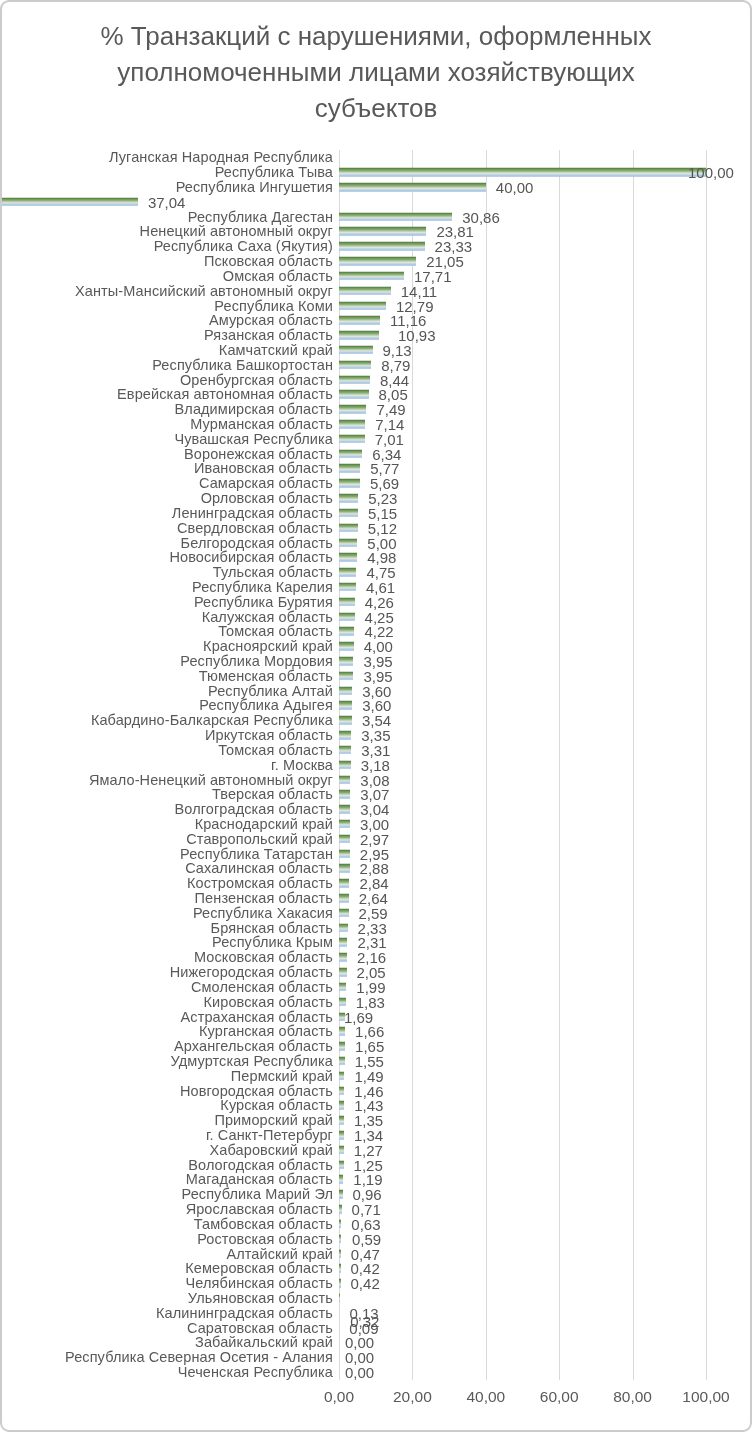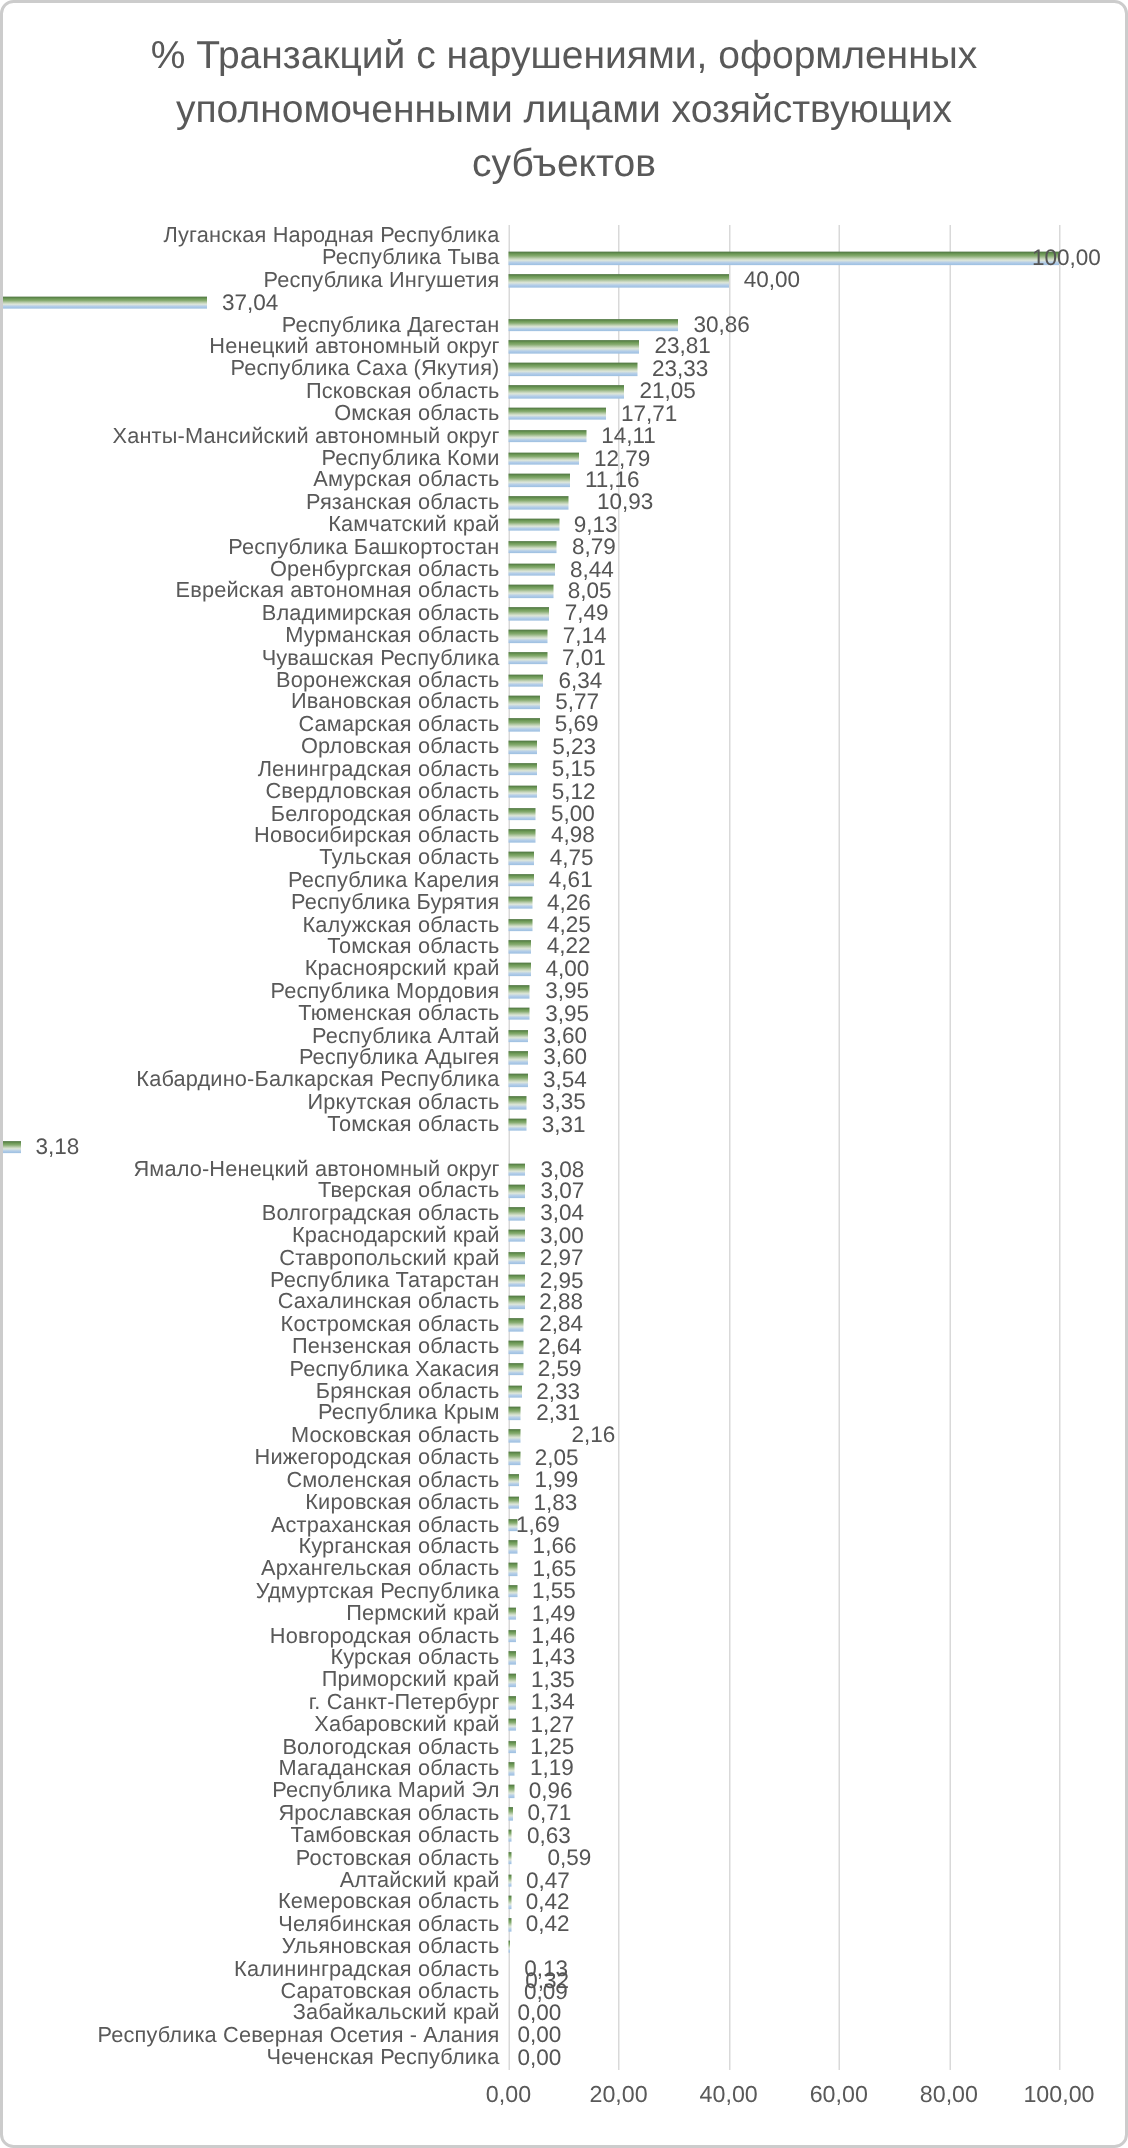--- a/index.html
+++ b/index.html
@@ -410,20 +410,21 @@
           </div>
         </div>
         <div class="bar-row">
           <div class="cat-label">Томская область</div>
           <div class="plot-cell">
             <div class="bar" style="width: 12.1477px;"></div>
             <span class="value-label" style="left: 22.1477px;">3,31</span>
           </div>
         </div>
         <div class="bar-row">
+          <div class="cat-label">г. Москва</div>
           <div class="plot-cell">
             <div class="bar" style="width: 11.6706px;"></div>
             <span class="value-label" style="left: 21.6706px;">3,18</span>
           </div>
         </div>
         <div class="bar-row">
           <div class="cat-label">Ямало-Ненецкий автономный округ</div>
           <div class="plot-cell">
             <div class="bar" style="width: 11.3036px;"></div>
             <span class="value-label" style="left: 21.3036px;">3,08</span>
@@ -503,21 +504,21 @@
           <div class="cat-label">Республика Крым</div>
           <div class="plot-cell">
             <div class="bar" style="width: 8.4777px;"></div>
             <span class="value-label" style="left: 18.4777px;">2,31</span>
           </div>
         </div>
         <div class="bar-row">
           <div class="cat-label">Московская область</div>
           <div class="plot-cell">
             <div class="bar" style="width: 7.9272px;"></div>
-            <span class="value-label" style="left: 17.9272px; margin-left: 24px;">2,16</span>
+            <span class="value-label" style="left: 17.9272px;">2,16</span>
           </div>
         </div>
         <div class="bar-row">
           <div class="cat-label">Нижегородская область</div>
           <div class="plot-cell">
             <div class="bar" style="width: 7.5235px;"></div>
             <span class="value-label" style="left: 17.5235px;">2,05</span>
           </div>
         </div>
         <div class="bar-row">
@@ -636,21 +637,21 @@
           <div class="cat-label">Тамбовская область</div>
           <div class="plot-cell">
             <div class="bar" style="width: 2.3121px;"></div>
             <span class="value-label" style="left: 12.3121px;">0,63</span>
           </div>
         </div>
         <div class="bar-row">
           <div class="cat-label">Ростовская область</div>
           <div class="plot-cell">
             <div class="bar" style="width: 2.1653px;"></div>
-            <span class="value-label" style="left: 26px;">0,59</span>
+            <span class="value-label" style="left: 13px;">0,59</span>
           </div>
         </div>
         <div class="bar-row">
           <div class="cat-label">Алтайский край</div>
           <div class="plot-cell">
             <div class="bar" style="width: 1.7249px;"></div>
             <span class="value-label" style="left: 11.7249px;">0,47</span>
           </div>
         </div>
         <div class="bar-row">

